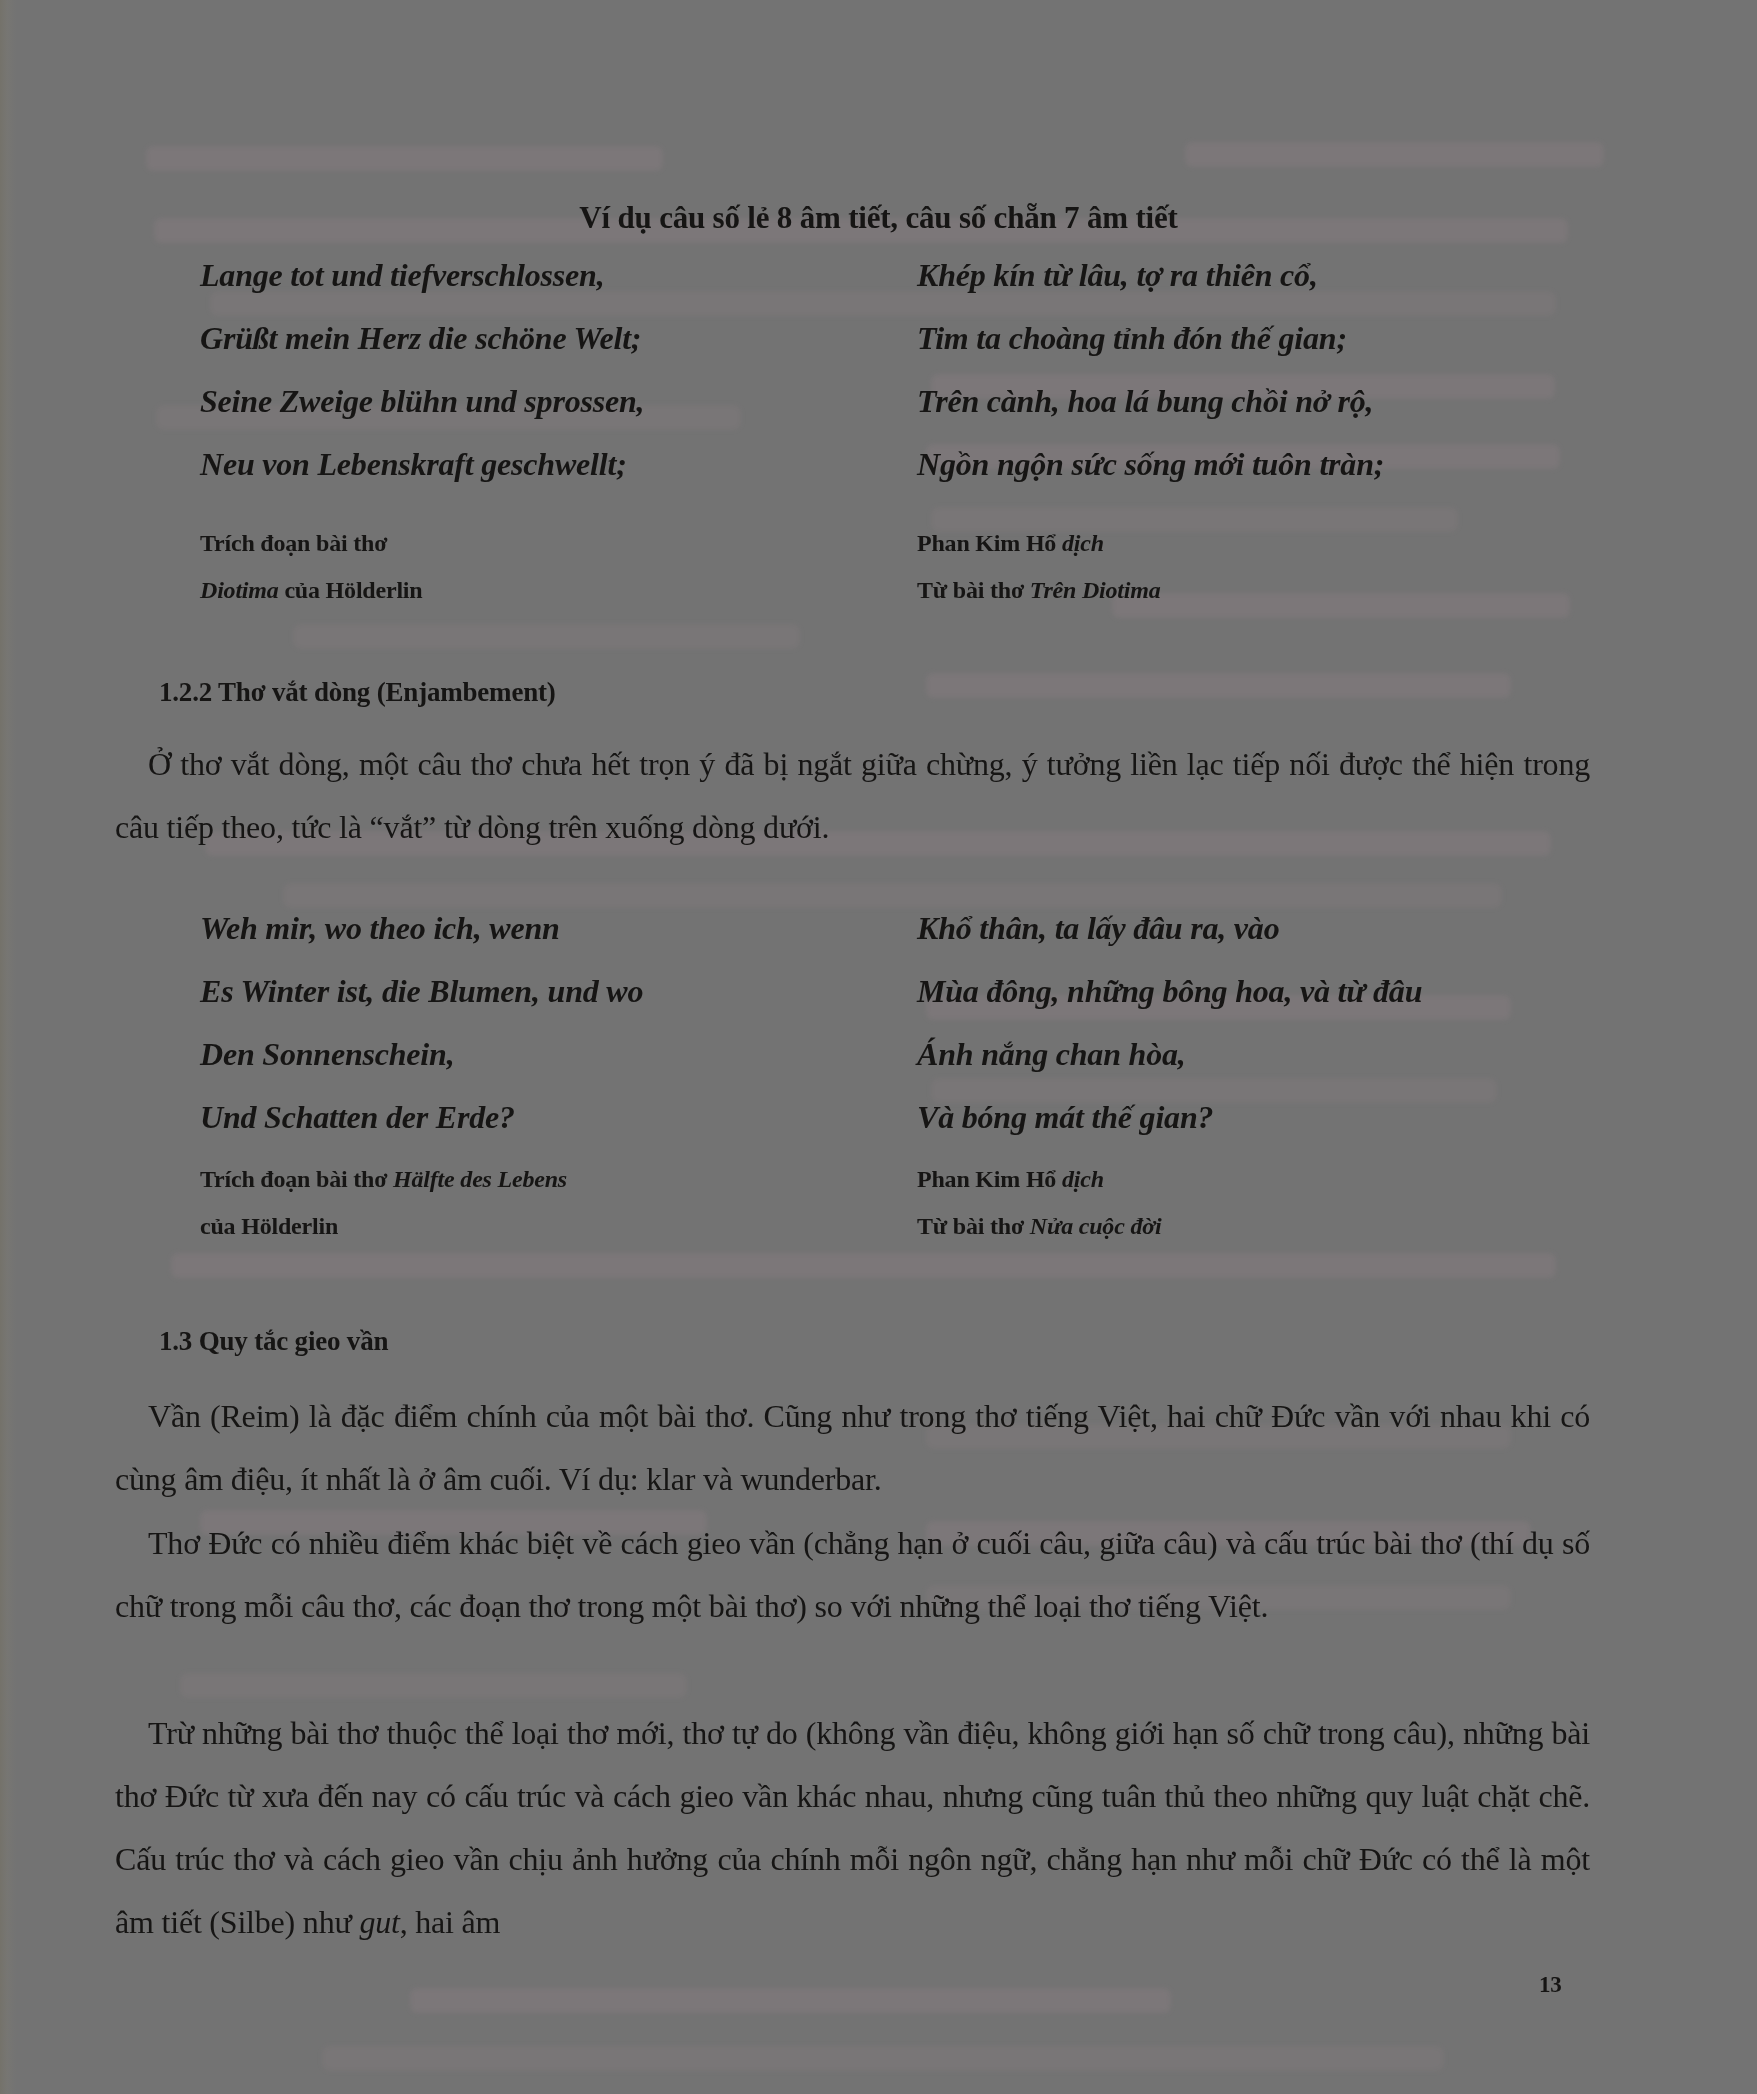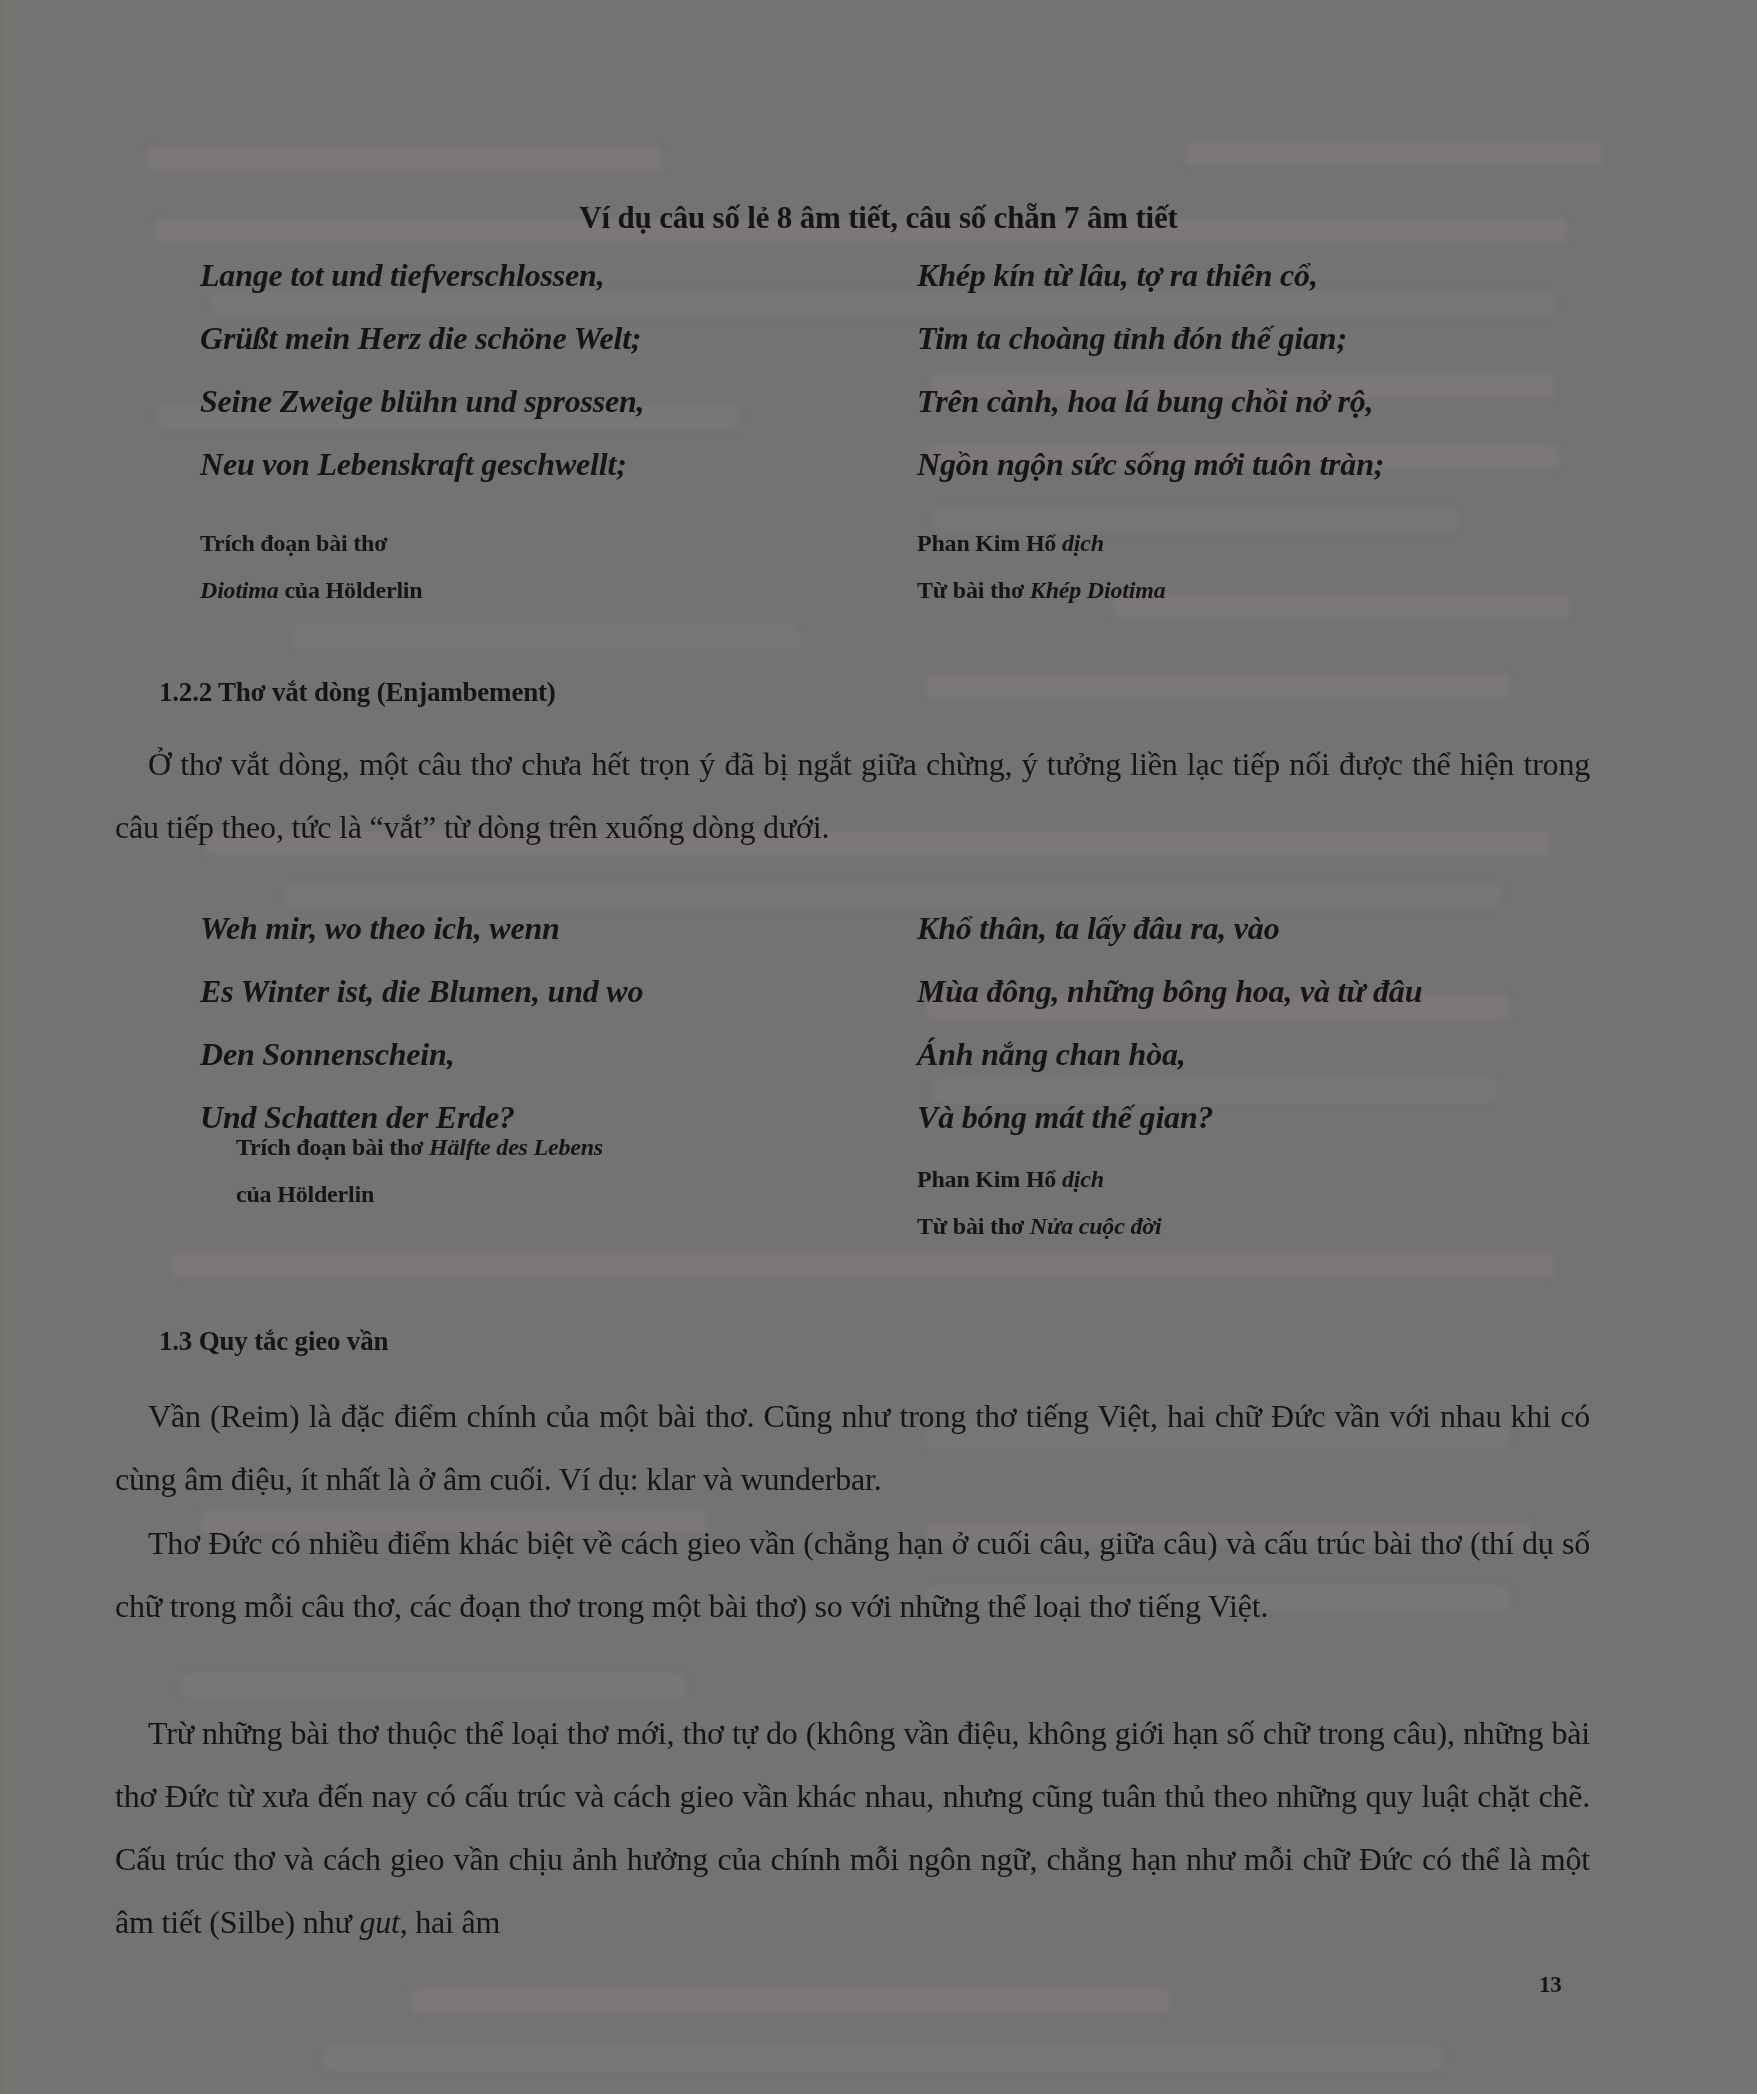--- a/index.html
+++ b/index.html
@@ -100,41 +100,41 @@
     <div>Trên cành, hoa lá bung chồi nở rộ,</div>
     <div>Ngồn ngộn sức sống mới tuôn tràn;</div>
   </div>
 
   <div class="attr" style="left:200px; top:520px;">
     <div><span>Trích đoạn bài thơ</span></div>
     <div><span class="it">Diotima</span><span> của Hölderlin</span></div>
   </div>
   <div class="attr" style="left:917px; top:520px;">
     <div><span>Phan Kim Hổ </span><span class="it">dịch</span></div>
-    <div><span>Từ bài thơ </span><span class="it">Khép Diotima</span></div>
+    <div><span>Từ bài thơ </span><span class="it">Trên Diotima</span></div>
   </div>
 
   <div class="heading" style="left:159px; top:677px;">1.2.2 Thơ vắt dòng (Enjambement)</div>
   <div class="para" style="top:733px;">Ở thơ vắt dòng, một câu thơ chưa hết trọn ý đã bị ngắt giữa chừng, ý tưởng liền lạc tiếp nối được thể hiện trong câu tiếp theo, tức là “vắt” từ dòng trên xuống dòng dưới.</div>
 
   <div class="poem" style="left:200px; top:897px;">
     <div>Weh mir, wo theo ich, wenn</div>
     <div>Es Winter ist, die Blumen, und wo</div>
     <div>Den Sonnenschein,</div>
     <div>Und Schatten der Erde?</div>
   </div>
 
   <div class="poem" style="left:917px; top:897px;">
     <div>Khổ thân, ta lấy đâu ra, vào</div>
     <div>Mùa đông, những bông hoa, và từ đâu</div>
     <div>Ánh nắng chan hòa,</div>
     <div>Và bóng mát thế gian?</div>
   </div>
 
-  <div class="attr" style="left:200px; top:1124px;margin-left:36px;">
+  <div class="attr" style="left:200px; top:1156px;">
     <div><span>Trích đoạn bài thơ </span><span class="it">Hälfte des Lebens</span></div>
     <div><span>của Hölderlin</span></div>
   </div>
   <div class="attr" style="left:917px; top:1156px;">
     <div><span>Phan Kim Hổ </span><span class="it">dịch</span></div>
     <div><span>Từ bài thơ </span><span class="it">Nửa cuộc đời</span></div>
   </div>
 
   <div class="heading" style="left:159px; top:1326px;">1.3 Quy tắc gieo vần</div>
   <div class="para" style="top:1385px;">Vần (Reim) là đặc điểm chính của một bài thơ. Cũng như trong thơ tiếng Việt, hai chữ Đức vần với nhau khi có cùng âm điệu, ít nhất là ở âm cuối. Ví dụ: klar và wunderbar.</div>

